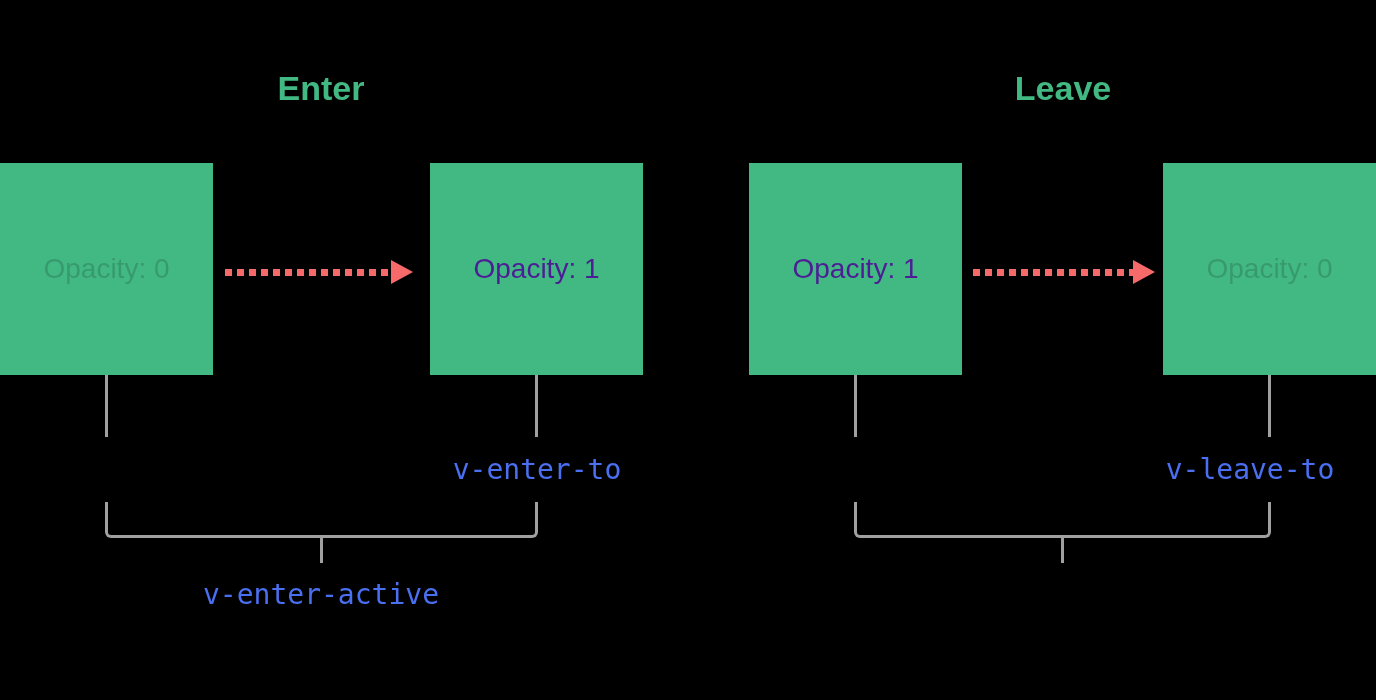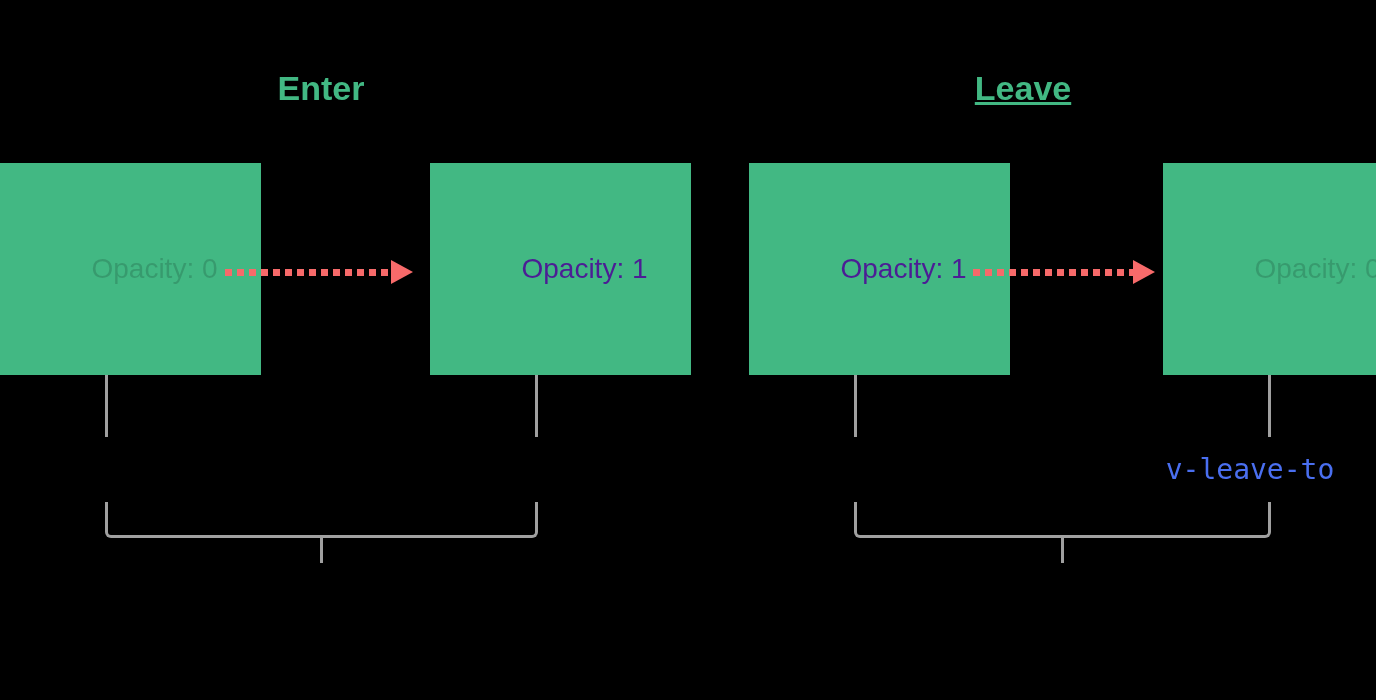--- a/index.html
+++ b/index.html
@@ -20,33 +20,32 @@
     position: absolute;
     top: 71px;
     transform: translateX(-50%);
     font-size: 34px;
     font-weight: bold;
     color: #42b883;
     line-height: 1;
     white-space: nowrap;
   }
   .enter-title { left: 321px; }
-  .leave-title { left: 1023px; text-decoration: underline; }
+  .leave-title { left: 1063px; }
 
   
   .box {
     position: absolute;
     top: 163px;
     width: 213px;
     height: 212px;
     background: #42b883;
     display: flex;
     align-items: center;
     justify-content: center;
-    padding-left: 48px;
   }
   .box1 { left: 0; }
   .box2 { left: 430px; }
   .box3 { left: 749px; }
   .box4 { left: 1163px; }
   .box-label {
     font-size: 28px;
     color: #4c1d95;
     white-space: nowrap;
   }
@@ -149,24 +148,26 @@
     <div class="head"></div>
   </div>
 
   <div class="box box2">
     <span class="box-label">Opacity: 1</span>
   </div>
 
   <div class="drop-line dl1"></div>
   <div class="drop-line dl2"></div>
 
+  <div class="class-label row1 cl2">v-enter-to</div>
 
   <div class="bracket bracket-enter"></div>
   <div class="stem stem-enter"></div>
 
+  <div class="class-label row2 cla-enter">v-enter-active</div>
 
   <div class="title leave-title">Leave</div>
 
   <div class="box box3">
     <span class="box-label">Opacity: 1</span>
   </div>
 
   <div class="arrow arrow-leave">
     <div class="dash"></div>
     <div class="head"></div>

